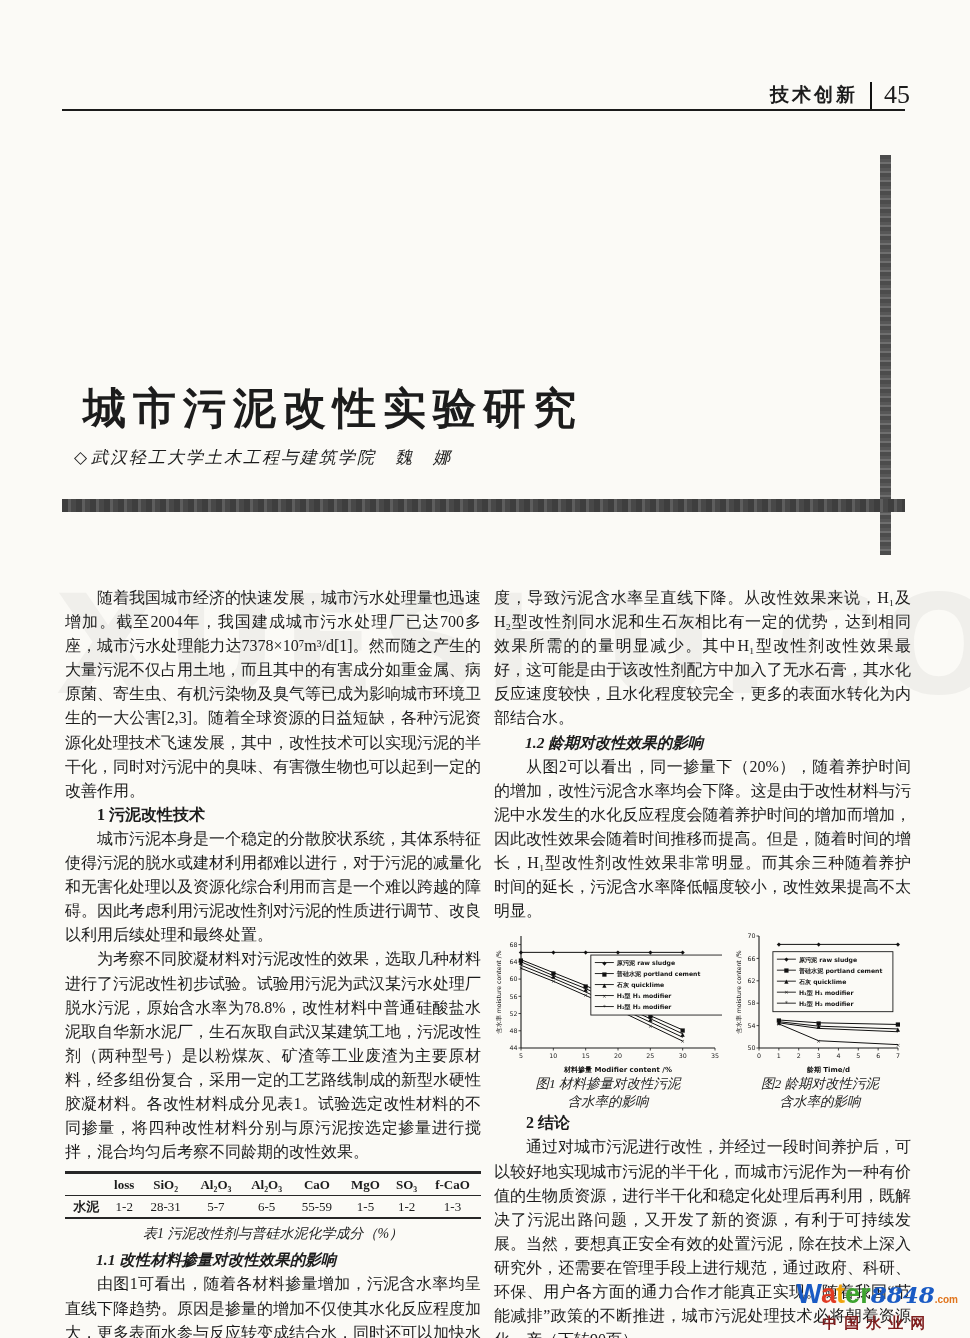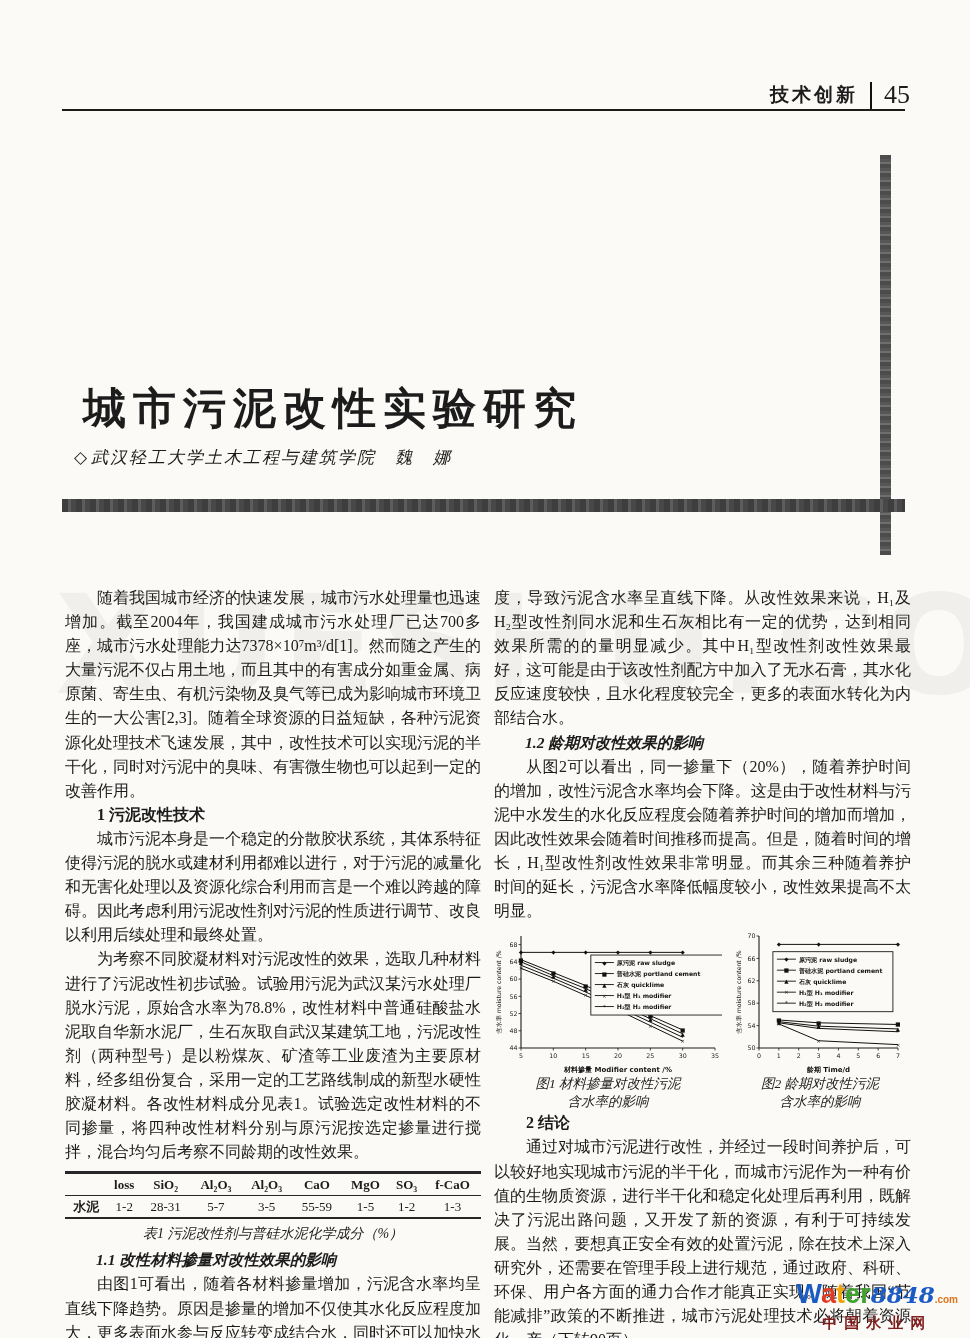--- a/index.html
+++ b/index.html
@@ -98,21 +98,21 @@
           <th>SO₃</th>
           <th>f-CaO</th>
         </tr>
       </thead>
       <tbody>
         <tr>
           <td class="rowlab">水泥</td>
           <td>1-2</td>
           <td>28-31</td>
           <td>5-7</td>
-          <td>3-5</td>
+          <td>6-5</td>
           <td>55-59</td>
           <td>1-5</td>
           <td>1-2</td>
           <td>1-3</td>
         </tr>
       </tbody>
     </table>
     <p class="tab-caption">表1 污泥改性剂与普硅水泥化学成分（%）</p>
 
     <p class="sub-head">1.1 改性材料掺量对改性效果的影响</p>

